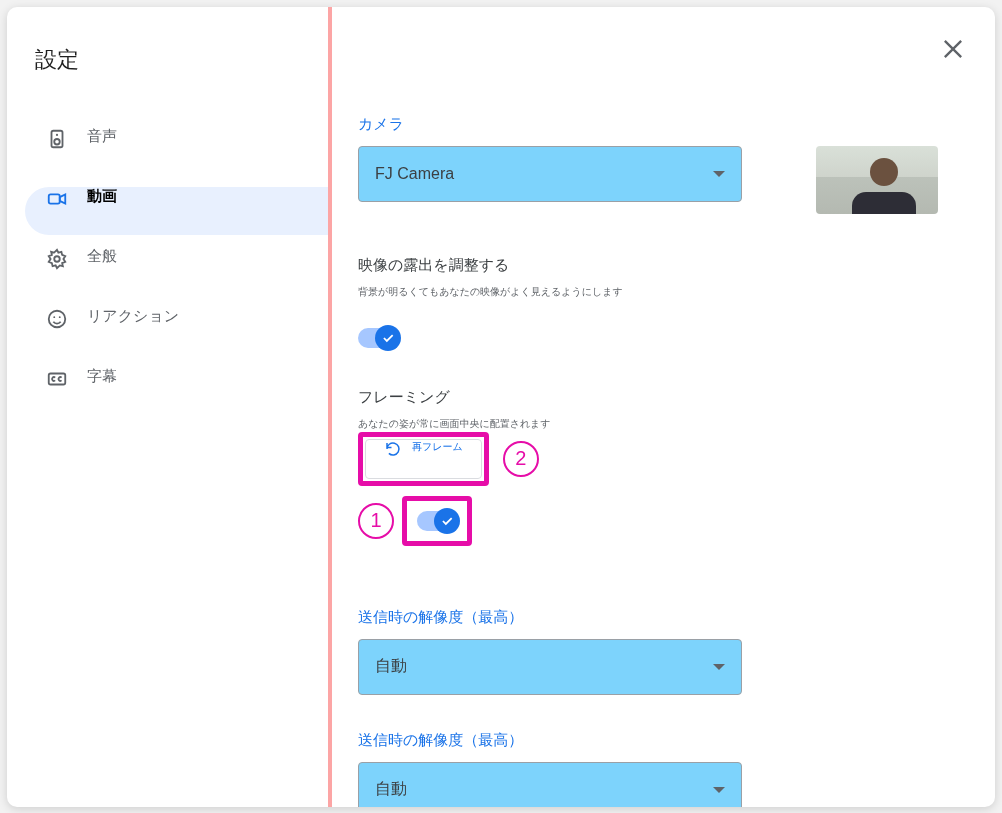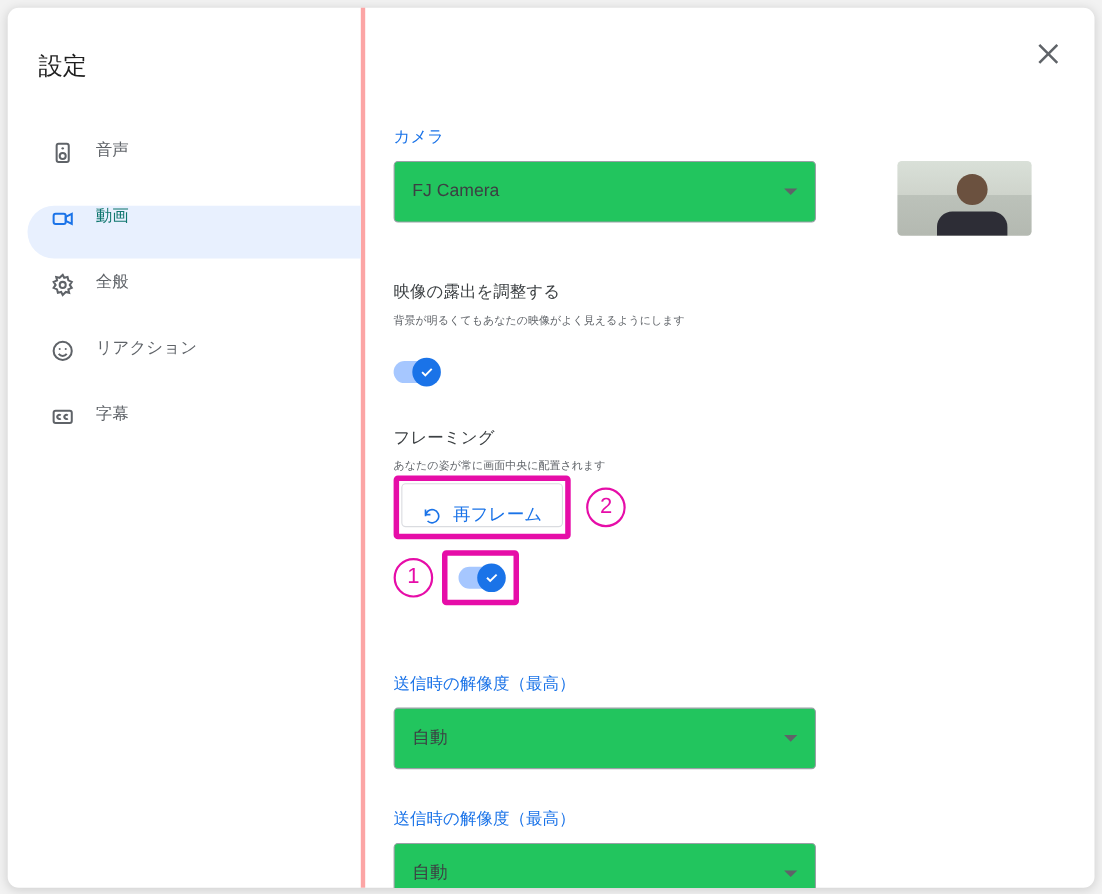--- a/index.html
+++ b/index.html
@@ -9,44 +9,44 @@
     .close-btn { position:absolute; top:28px; right:28px; cursor:pointer; color:#333; }
     .close-btn svg { width:28px; height:28px; }
 
     .sidebar { width:325px; padding:24px 0 24px 18px; border-right:4px solid #fca5a5; }
     .sidebar-title { font-size:22px; font-weight:400; color:#1f1f1f; margin:14px 0 52px 10px; }
     .nav-item { display:flex; align-items:flex-start; height:48px; border-radius:28px 0 0 28px; padding-left:20px; cursor:pointer; margin-bottom:12px; }
     .nav-item.active { background:#e8f0fe; }
     .nav-item .nav-icon { width:24px; height:24px; display:flex; align-items:center; justify-content:center; color:#5f6368; margin-right:18px; }
     .nav-item.active .nav-icon { color:#1a73e8; }
     .nav-label { font-size:15px; color:#5f6368; }
-    .nav-item.active .nav-label { color:#0f766e; font-weight:400; }
+    .nav-item.active .nav-label { color:#000000; font-weight:700; }
 
     .content { flex:1; padding:108px 40px 28px 26px; position:relative; overflow:auto; }
 
     .section-heading { color:#1a73e8; font-size:15px; font-weight:500; margin-bottom:12px; }
 
     .row-top { display:flex; align-items:flex-start; gap:74px; margin-bottom:42px; }
-    .select { width:384px; height:56px; border:1px solid #9aa0a6; border-radius:4px; background:#22c55e; display:flex; align-items:center; justify-content:space-between; padding:0 16px; cursor:pointer; color:#3c4043; font-size:16px; }
+    .select { width:384px; height:56px; border:1px solid #9aa0a6; border-radius:4px; background:#7dd3fc; display:flex; align-items:center; justify-content:space-between; padding:0 16px; cursor:pointer; color:#3c4043; font-size:16px; }
     .select .caret { width:0; height:0; border-left:6px solid transparent; border-right:6px solid transparent; border-top:6px solid #5f6368; }
 
     .preview { width:122px; height:68px; border-radius:4px; overflow:hidden; background:linear-gradient(180deg,#d9e0d8 0%,#cfd4cc 45%,#bcc2ba 45%,#b4b9b1 100%); position:relative; }
     .preview .head { position:absolute; top:12px; left:54px; width:28px; height:28px; border-radius:50%; background:#6b513f; }
     .preview .body { position:absolute; bottom:0; left:36px; width:64px; height:22px; border-radius:14px 14px 0 0; background:#2d2d36; }
 
     .row-setting { display:flex; justify-content:space-between; align-items:flex-start; max-width:560px; margin-bottom:40px; position:relative;flex-direction:column; }
     .setting-text { max-width:400px; }
     .setting-title { font-size:15px; color:#3c4043; margin-bottom:8px; }
     .setting-desc { font-size:10px; color:#5f6368; line-height:1.7; }
 
     .toggle { width:40px; height:20px; background:#a6c7ff; border-radius:20px; position:relative; cursor:pointer; }
     .toggle .knob { position:absolute; right:-3px; top:-3px; width:26px; height:26px; background:#1a73e8; border-radius:50%; display:flex; align-items:center; justify-content:center; }
     .toggle .knob svg { width:14px; height:14px; stroke:#fff; fill:none; stroke-width:3; }
 
-    .reframe-btn { display:inline-flex; align-items:flex-end; height:40px; padding:0 18px; border:1px solid #dadce0; border-radius:4px; color:#1a73e8; font-size:16px; cursor:pointer; margin-top:14px; }
+    .reframe-btn { display:inline-flex; align-items:flex-start; height:40px; padding:0 18px; border:1px solid #dadce0; border-radius:4px; color:#1a73e8; font-size:10px; cursor:pointer; margin-top:14px; }
     .reframe-btn svg { width:18px; height:18px; margin-right:10px; stroke:#1a73e8; fill:none; stroke-width:2; }
 
     .section-block { margin-bottom:36px; }
 
     
     .highlight-box { border:5px solid #e60da8; border-radius:4px; padding:2px; }
     .highlight-box.big { padding:10px 10px; }
     .circ { width:36px; height:36px; border:2px solid #e60da8; border-radius:50%; color:#e60da8; font-size:20px; font-weight:500; display:flex; align-items:center; justify-content:center; position:absolute; }
   </style>
 </head>

